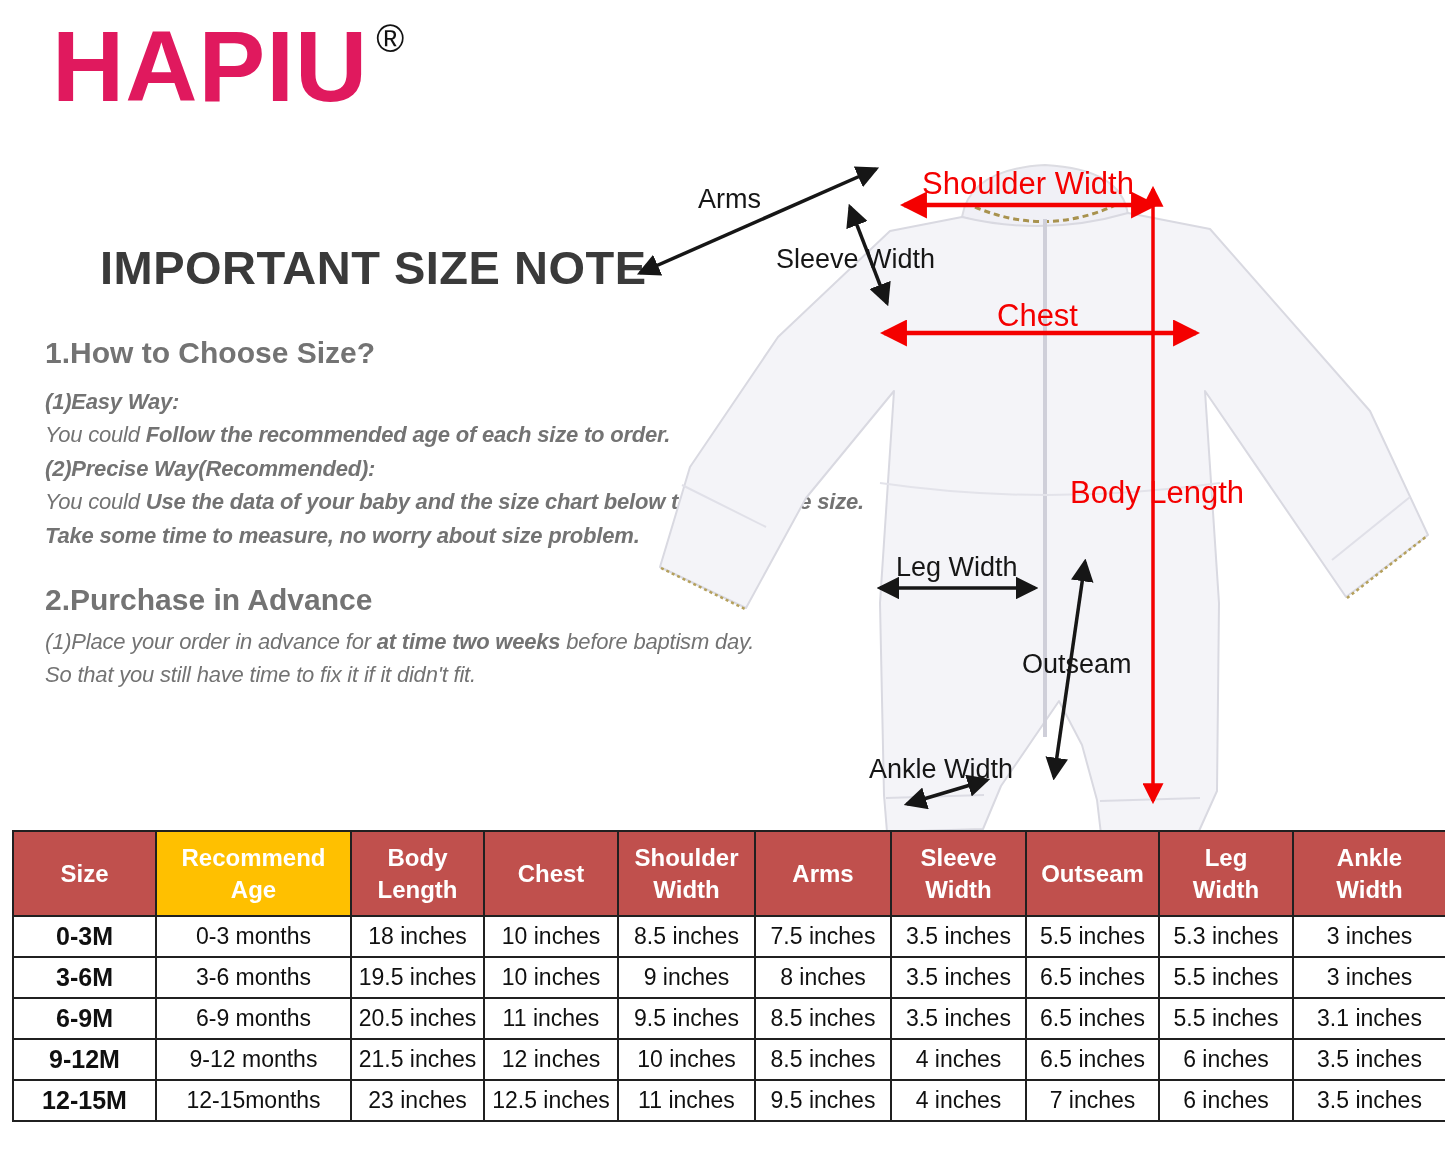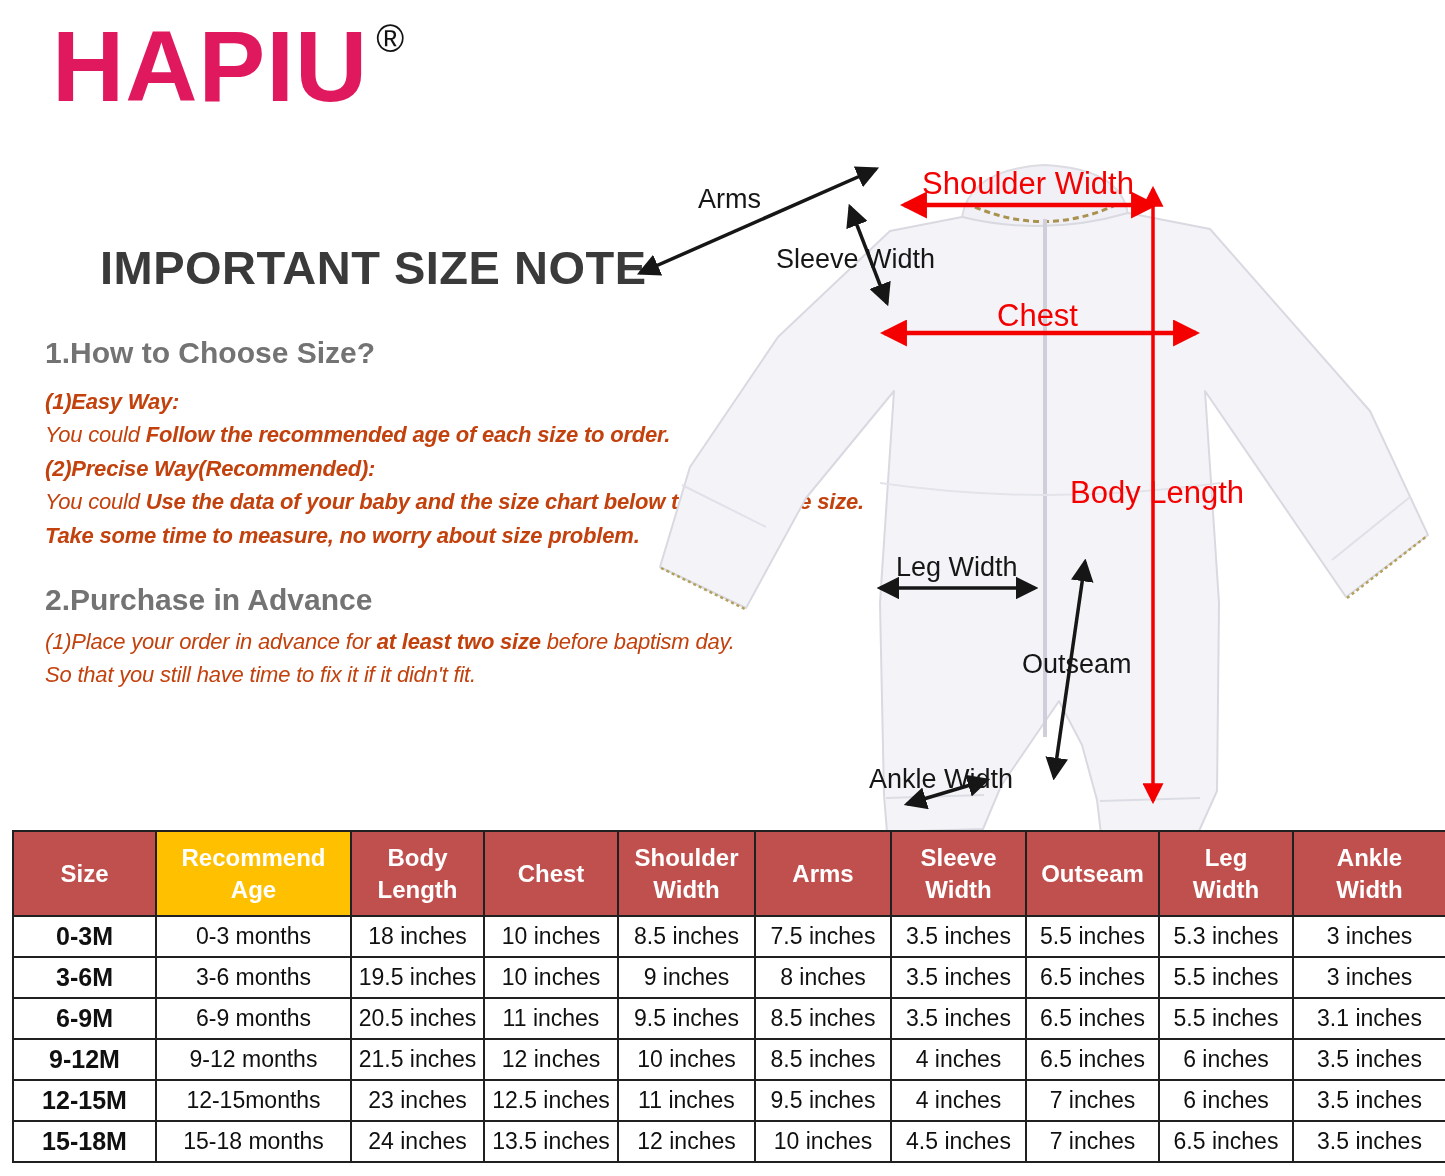--- a/index.html
+++ b/index.html
@@ -18,21 +18,21 @@
   
   .logo{position:absolute;left:52px;top:14px;font-size:100px;font-weight:700;
         color:var(--pink);line-height:1.05;letter-spacing:1px;white-space:nowrap;}
   .logo .rmark{font-size:38px;color:#111;font-weight:400;vertical-align:top;
         position:relative;top:6px;margin-left:8px;}
   
   .title{position:absolute;left:94px;top:240px;font-size:47px;font-weight:700;
         color:#3a3a3a;letter-spacing:.5px;white-space:nowrap;margin-left:6px;}
   
   .h2{position:absolute;left:45px;font-size:30px;font-weight:700;color:#737373;white-space:nowrap;}
-  .line{position:absolute;left:45px;font-size:22px;font-style:italic;color:#c2410c;
+  .line{position:absolute;left:45px;font-size:22px;font-style:italic;color:#737373;
         white-space:nowrap;letter-spacing:-0.2px;}
   .line b{font-weight:700;}
   
   .lbl{position:absolute;white-space:nowrap;font-weight:400;}
   .lbl.black{color:#161616;font-size:27px;}
   .lbl.red{color:var(--red);font-size:31px;}
   .diagram-svg{position:absolute;left:630px;top:145px;width:815px;height:690px;}
   
   .size-table{position:absolute;left:12px;top:830px;width:1427px;
         border-collapse:collapse;table-layout:fixed;}
@@ -55,21 +55,21 @@
   <div class="title">IMPORTANT SIZE NOTE</div>
 
   <div class="h2" style="top:336px;">1.How to Choose Size?</div>
   <div class="line" style="top:389px;"><b>(1)Easy Way:</b></div>
   <div class="line" style="top:422px;"><span>You could </span><b>Follow the recommended age of each size to order.</b></div>
   <div class="line" style="top:456px;"><b>(2)Precise Way(Recommended):</b></div>
   <div class="line" style="top:489px;"><span>You could </span><b>Use the data of your baby and the size chart below to choose the size.</b></div>
   <div class="line" style="top:523px;"><b>Take some time to measure, no worry about size problem.</b></div>
 
   <div class="h2" style="top:583px;">2.Purchase in Advance</div>
-  <div class="line" style="top:629px;"><span>(1)Place your order in advance for </span><b>at least two size</b><span> before baptism day.</span></div>
+  <div class="line" style="top:629px;"><span>(1)Place your order in advance for </span><b>at time two weeks</b><span> before baptism day.</span></div>
   <div class="line" style="top:662px;">So that you still have time to fix it if it didn't fit.</div>
 
   <svg class="diagram-svg" viewBox="0 0 815 690">
     <defs>
       <marker id="ab" viewBox="0 0 10 10" refX="8.5" refY="5" markerWidth="6.5" markerHeight="6.5" orient="auto-start-reverse">
         <path d="M0,0 L10,5 L0,10 z" fill="#161616"></path>
       </marker>
       <marker id="ar" viewBox="0 0 10 10" refX="8.5" refY="5" markerWidth="6" markerHeight="6" orient="auto-start-reverse">
         <path d="M0,0 L10,5 L0,10 z" fill="#F40000"></path>
       </marker>
@@ -103,21 +103,21 @@
     <line x1="523" y1="44" x2="523" y2="656" stroke="#F40000" stroke-width="3.5" marker-start="url(#ar)" marker-end="url(#ar)"></line>
   </svg>
 
   <div class="lbl black" style="left:698px;top:184px;">Arms</div>
   <div class="lbl black" style="left:776px;top:244px;">Sleeve Width</div>
   <div class="lbl red" style="left:922px;top:166px;">Shoulder Width</div>
   <div class="lbl red" style="left:997px;top:298px;">Chest</div>
   <div class="lbl red" style="left:1070px;top:475px;">Body Length</div>
   <div class="lbl black" style="left:896px;top:552px;">Leg Width</div>
   <div class="lbl black" style="left:1022px;top:649px;">Outseam</div>
-  <div class="lbl black" style="left:869px;top:754px;margin-top:10px;">Ankle Width</div>
+  <div class="lbl black" style="left:869px;top:754px;">Ankle Width</div>
 
   <table class="size-table" id="size-table">
     <colgroup>
       <col style="width:143px">
         <col style="width:195px">
         <col style="width:133px">
         <col style="width:134px">
       <col style="width:137px">
         <col style="width:136px">
         <col style="width:135px">
@@ -193,28 +193,16 @@
           <td>12-15months</td>
           <td>23 inches</td>
           <td>12.5 inches</td>
           <td>11 inches</td>
           <td>9.5 inches</td>
           <td>4 inches</td>
           <td>7 inches</td>
           <td>6 inches</td>
           <td>3.5 inches</td>
         </tr>
-        <tr>
-          <td class="size-col">15-18M</td>
-          <td>15-18 months</td>
-          <td>24 inches</td>
-          <td>13.5 inches</td>
-          <td>12 inches</td>
-          <td>10 inches</td>
-          <td>4.5 inches</td>
-          <td>7 inches</td>
-          <td>6.5 inches</td>
-          <td>3.5 inches</td>
-        </tr>
       </tbody>
   </table>
 
 </div>
 
 </body></html>

